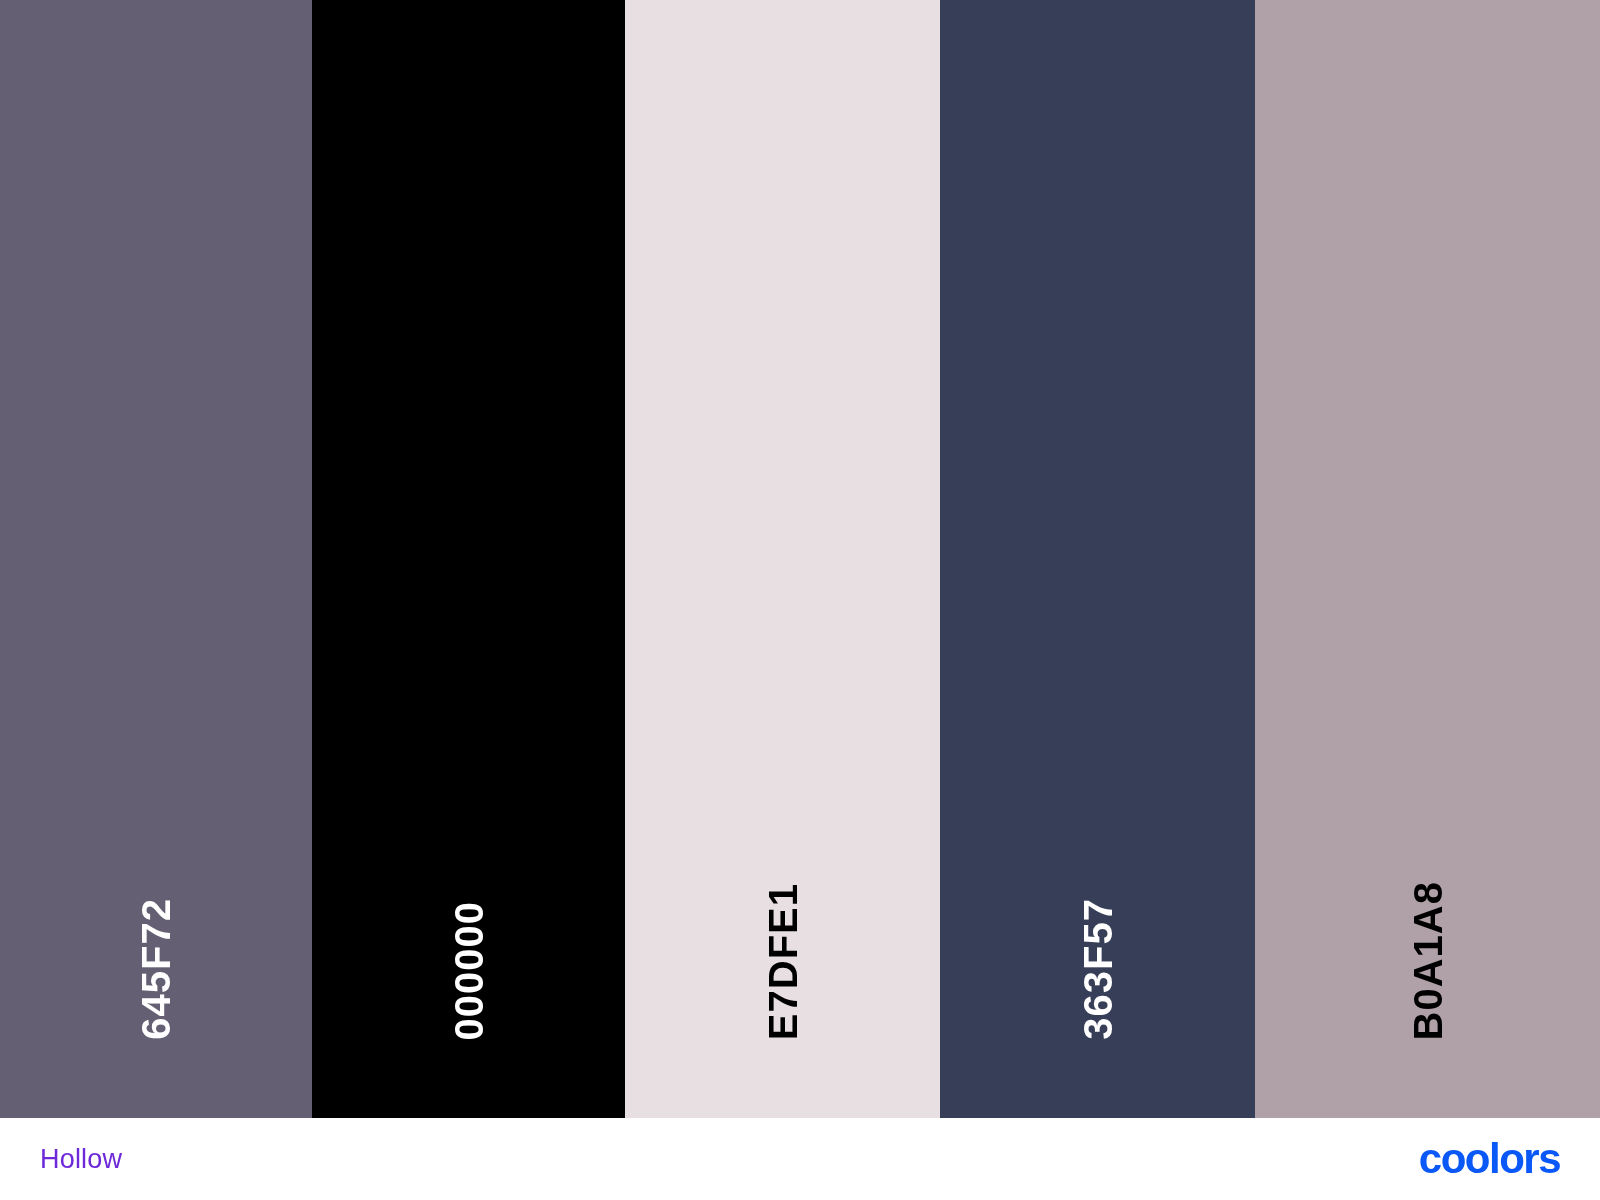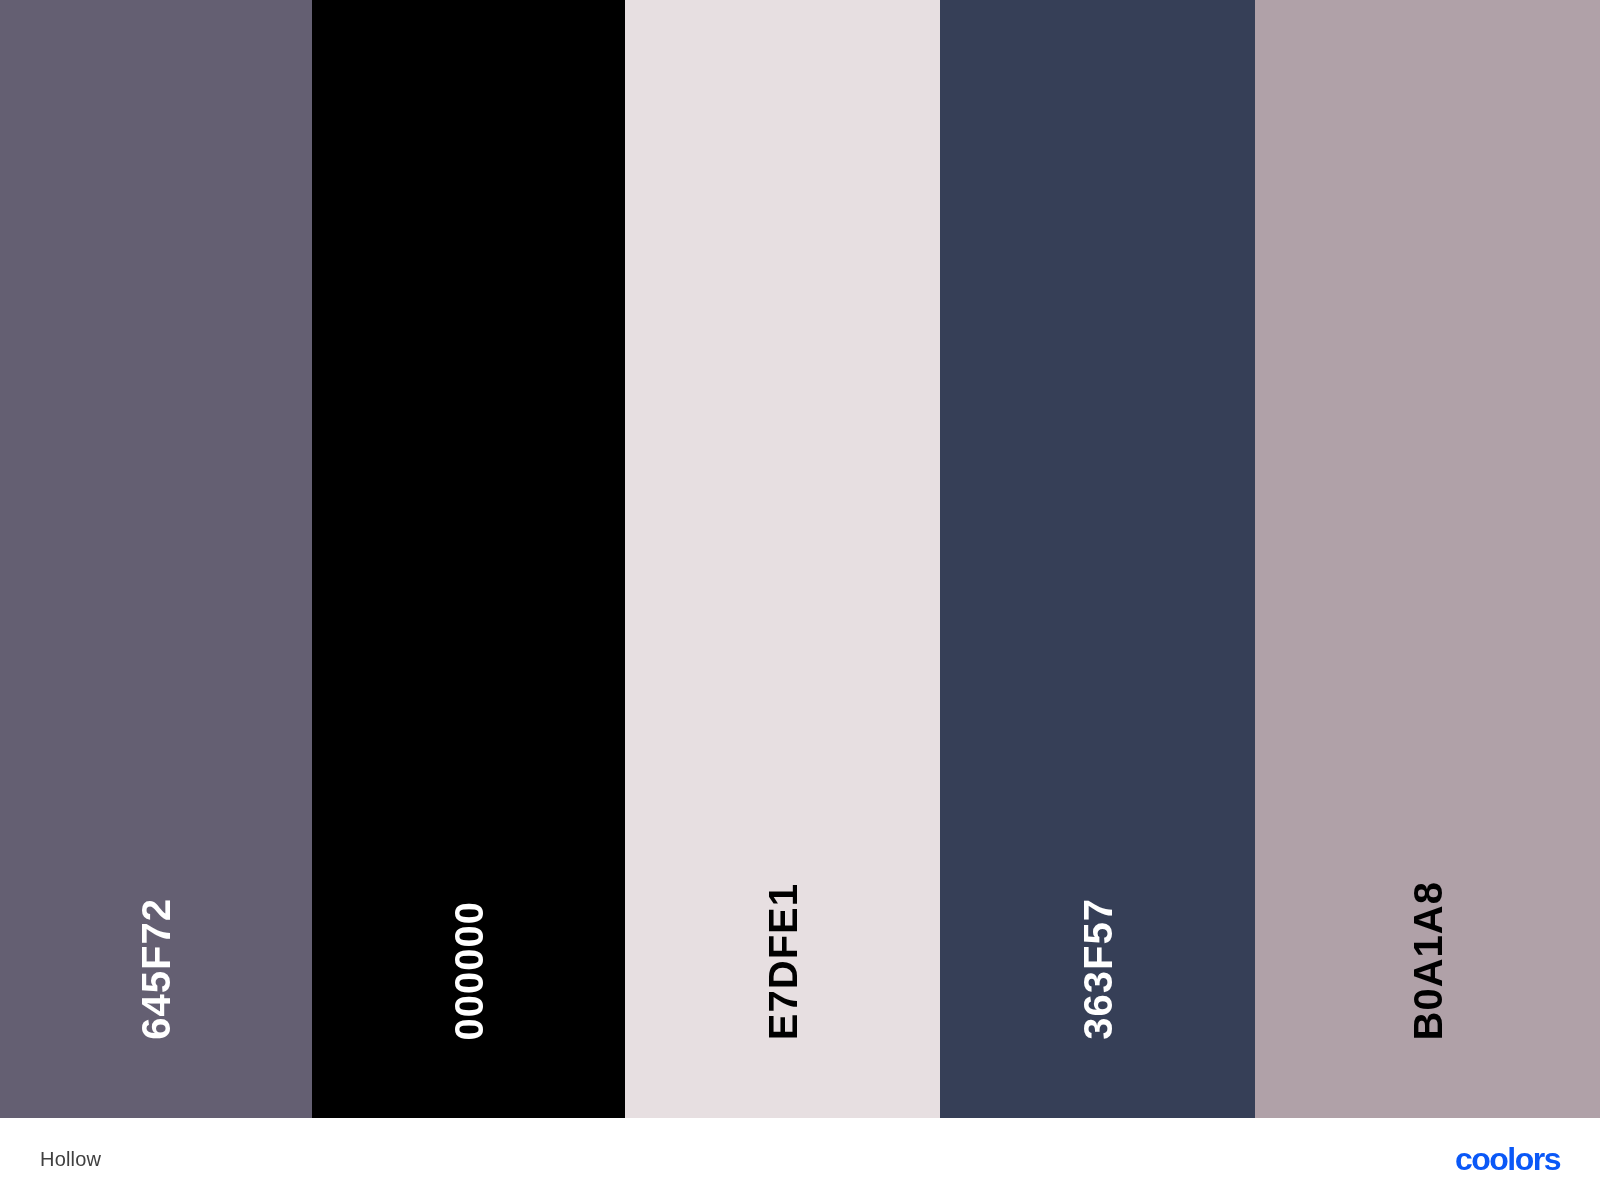--- a/index.html
+++ b/index.html
@@ -62,29 +62,29 @@
     background: #ffffff;
     display: flex;
     align-items: center;
     justify-content: space-between;
     box-sizing: border-box;
     padding: 0 40px 0 40px;
   }
 
   #palette-name {
     font-family: "Liberation Sans", sans-serif;
-    font-size: 20px;
+    font-size: 27px;
     font-weight: normal;
-    color: #404040;
+    color: #6d28d9;
     letter-spacing: 0.2px;
   }
 
   #coolors-logo {
     font-family: "Liberation Sans", sans-serif;
-    font-size: 32px;
+    font-size: 42px;
     font-weight: bold;
     color: #0a58f7;
     letter-spacing: -1.5px;
     display: flex;
     align-items: center;
     line-height: 1;
   }
 </style>
 </head>
 <body>

